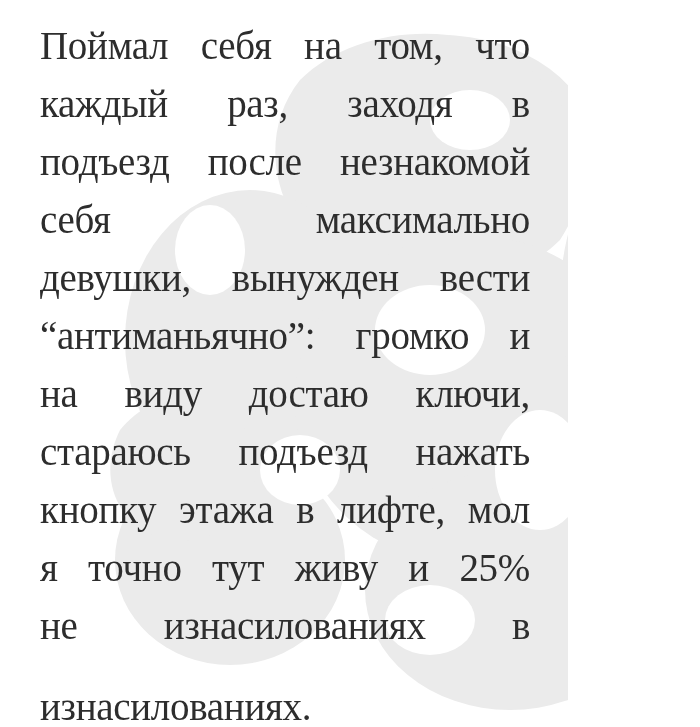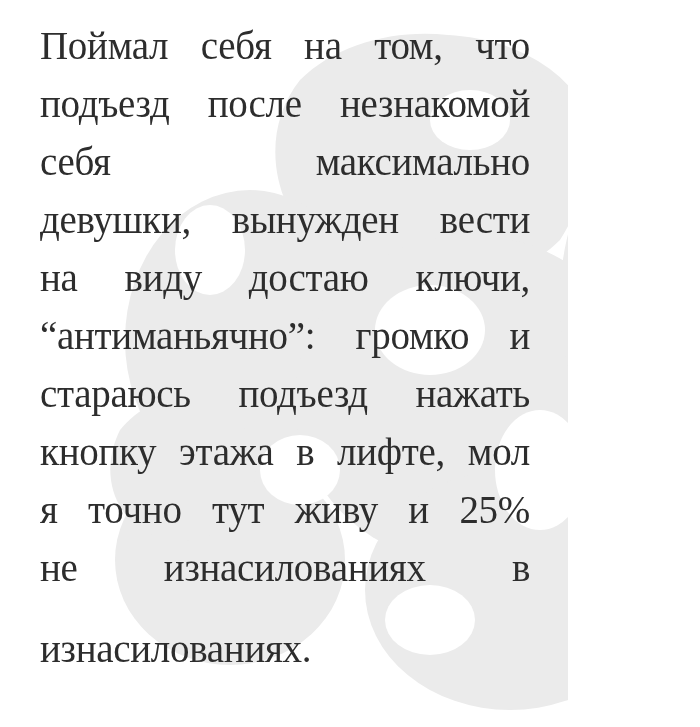--- a/index.html
+++ b/index.html
@@ -67,25 +67,26 @@
       <ellipse cx="540" cy="470" rx="45" ry="60"></ellipse>
       <ellipse cx="300" cy="470" rx="40" ry="35"></ellipse>
       <ellipse cx="470" cy="120" rx="40" ry="30"></ellipse>
       <ellipse cx="210" cy="250" rx="35" ry="45"></ellipse>
       <ellipse cx="430" cy="620" rx="45" ry="35"></ellipse>
     </g>
   </svg>
 
   <div class="quote-block">
     <div class="quote-line">Поймал себя на том, что</div>
+    <div class="quote-line">каждый раз, заходя в</div>
     <div class="quote-line">подъезд после незнакомой</div>
     <div class="quote-line">себя максимально</div>
     <div class="quote-line">девушки, вынужден вести</div>
+    <div class="quote-line">“антиманьячно”: громко и</div>
     <div class="quote-line">на виду достаю ключи,</div>
-    <div class="quote-line">“антиманьячно”: громко и</div>
     <div class="quote-line">стараюсь подъезд нажать</div>
     <div class="quote-line">кнопку этажа в лифте, мол</div>
     <div class="quote-line">я точно тут живу и 25%</div>
     <div class="quote-line">не изнасилованиях в</div>
     <div class="quote-line last">изнасилованиях.</div>
   </div>
 
 </div>
 
 </body></html>

